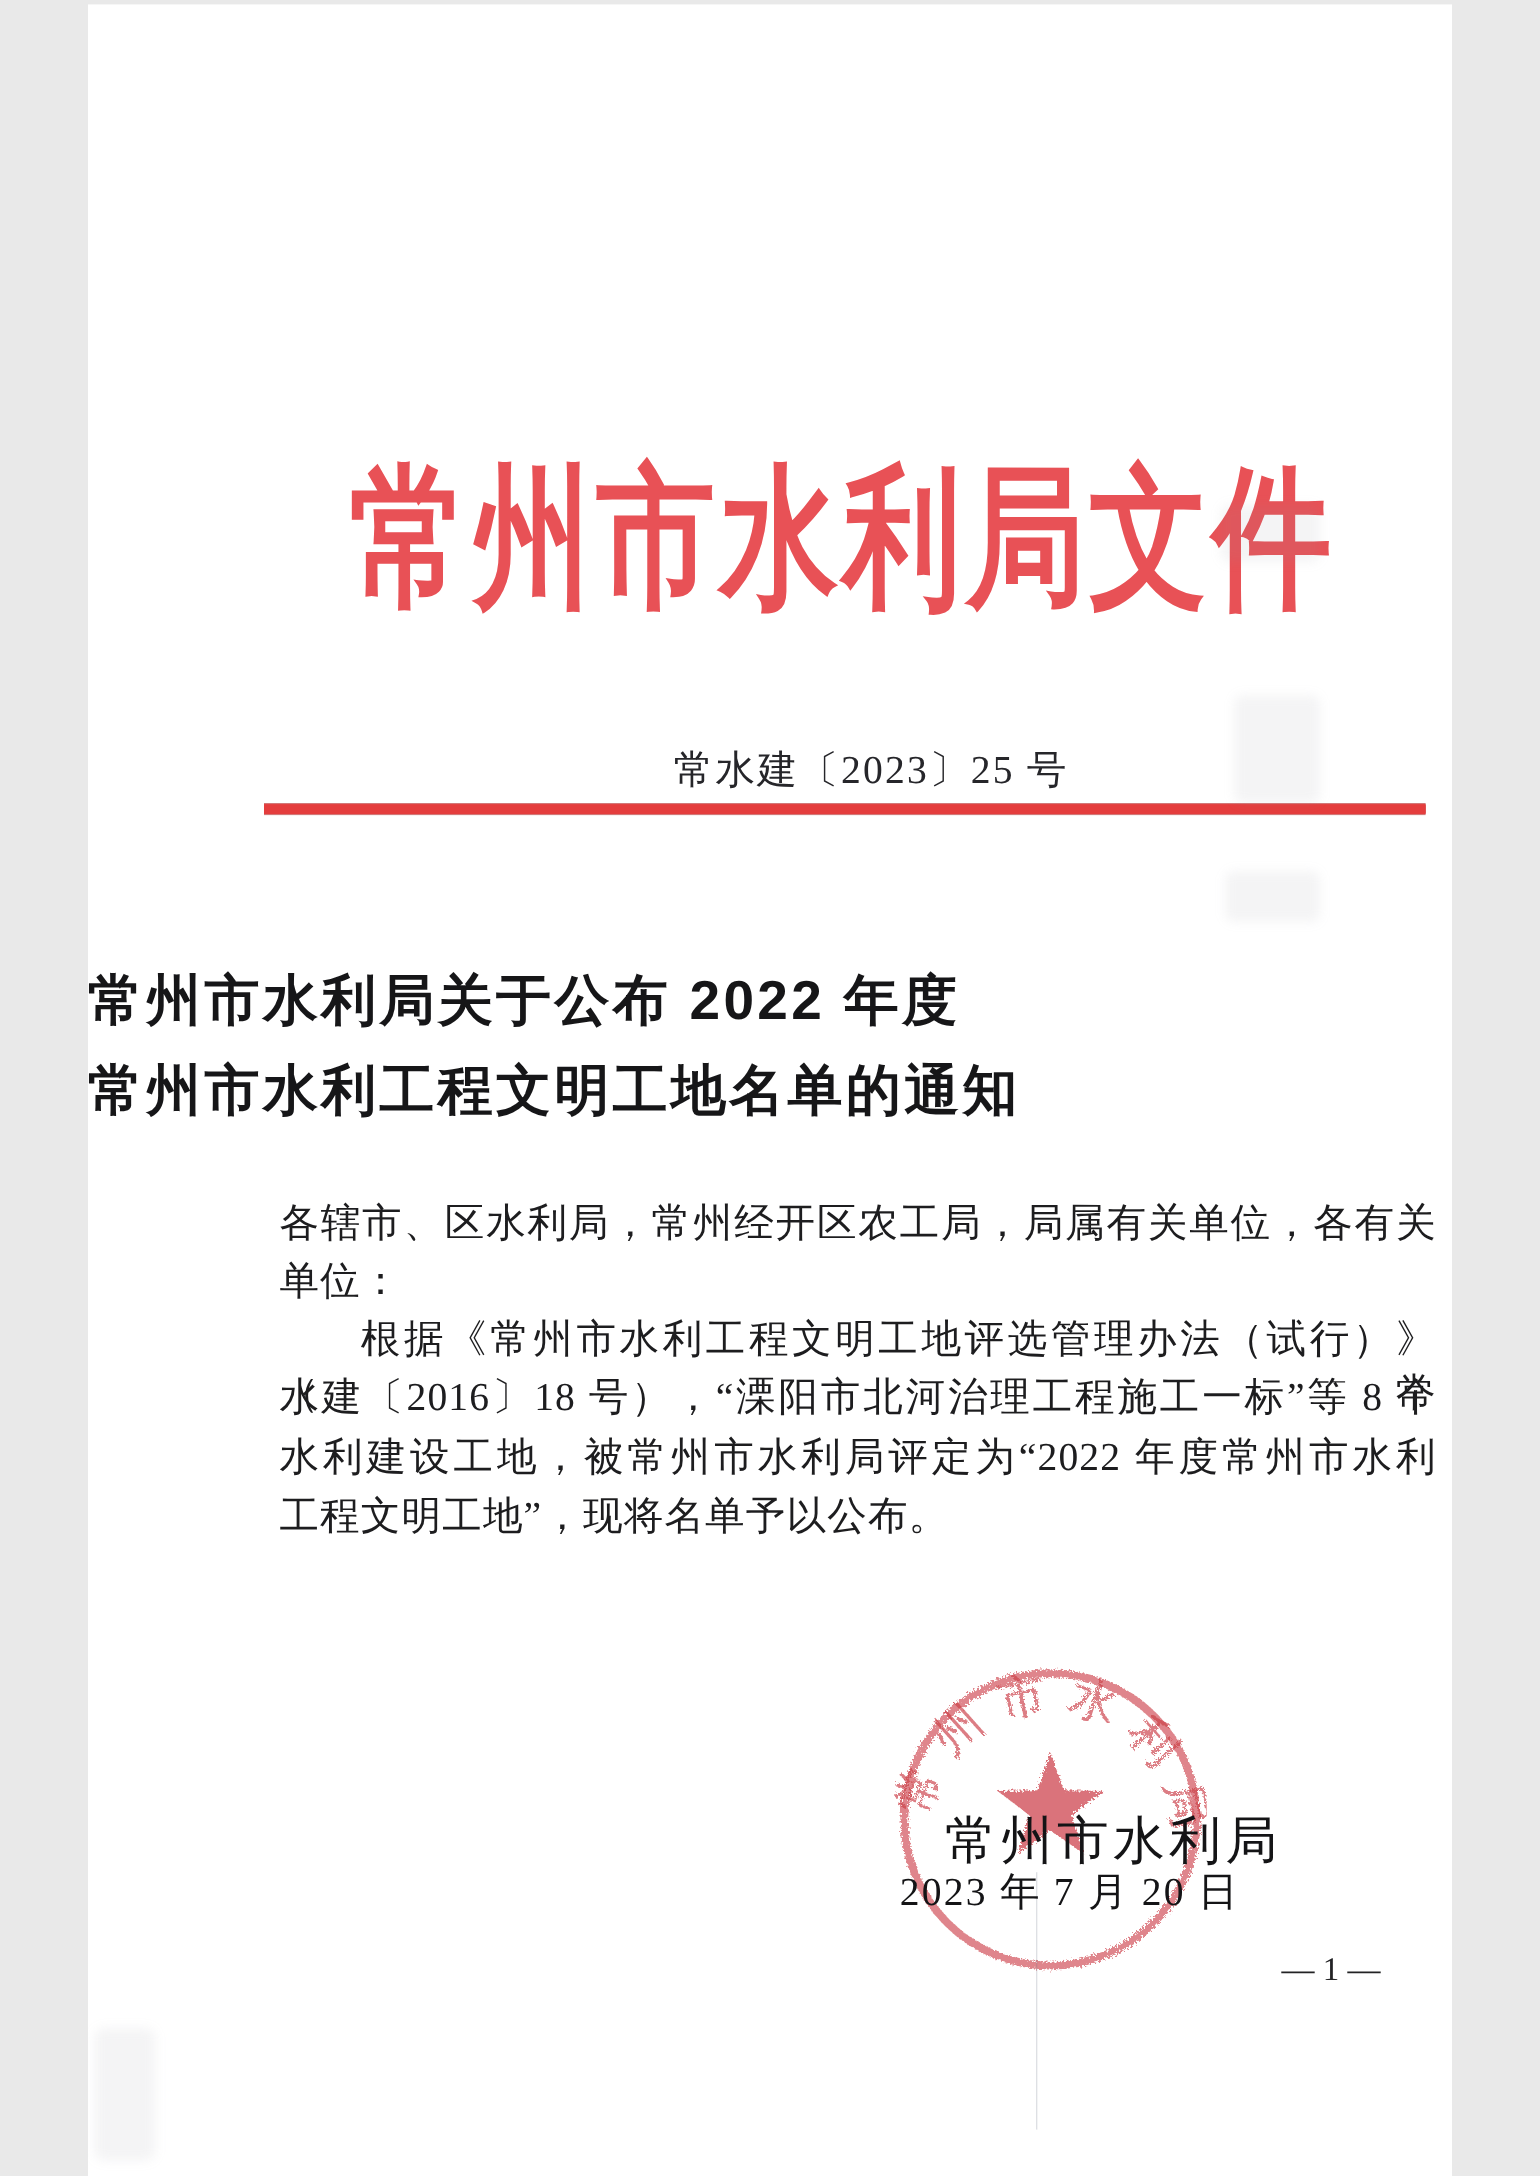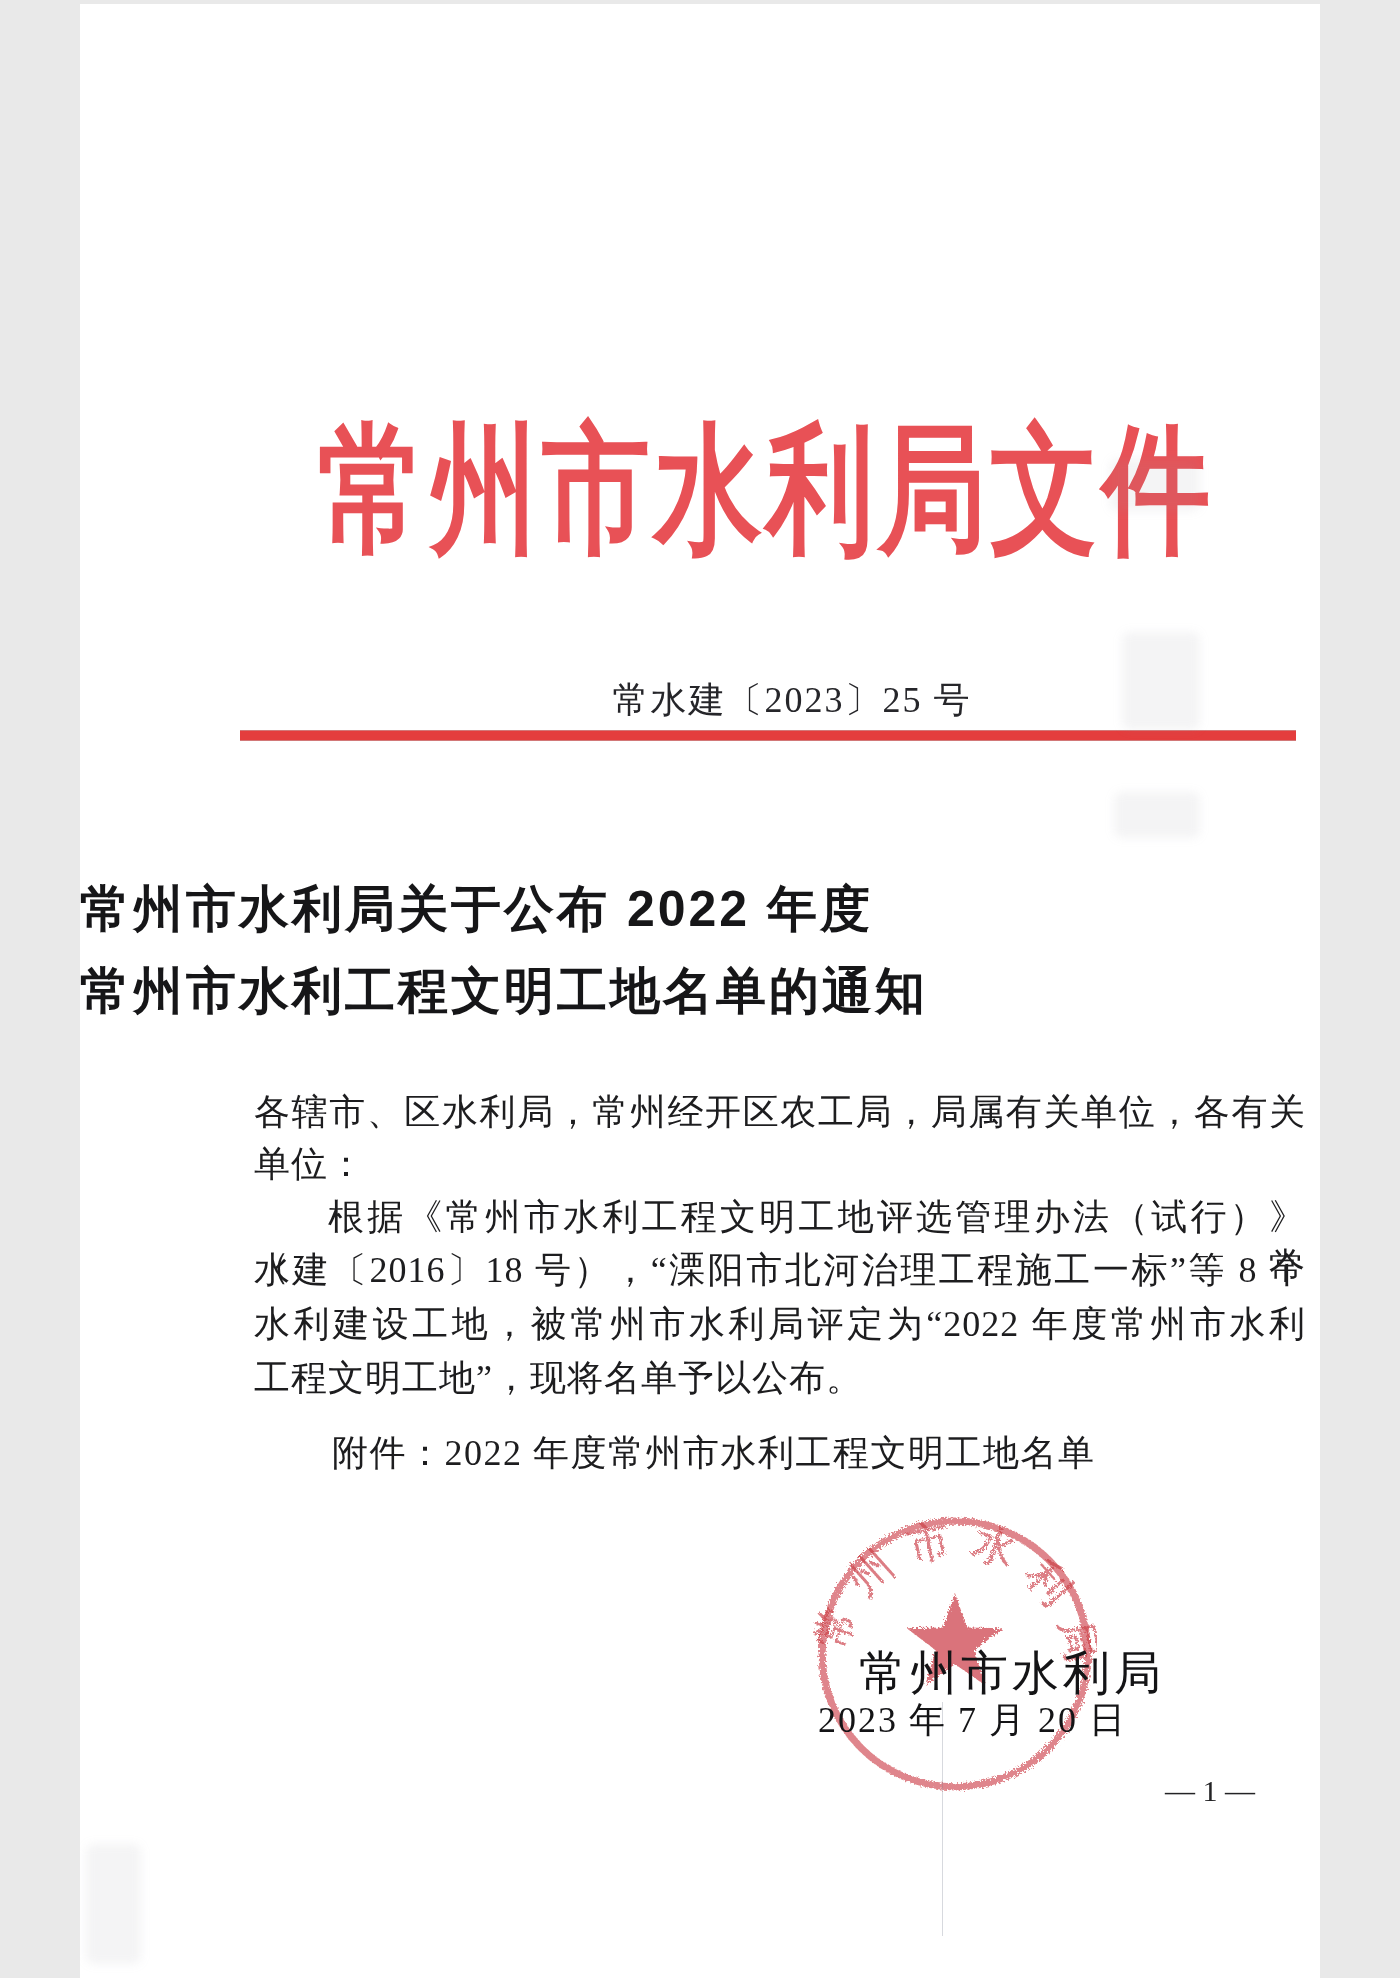--- a/index.html
+++ b/index.html
@@ -128,21 +128,20 @@
   <div class="notice-title l1">常州市水利局关于公布 2022 年度</div>
   <div class="notice-title l2">常州市水利工程文明工地名单的通知</div>
 
   <div class="body-line" style="top:1136px;">单位：</div>
   <div class="body-line justify" style="top:1084px;">各辖市、区水利局，常州经开区农工局，局属有关单位，各有关</div>
   <div class="body-line justify indent" style="top:1189px;">根据《常州市水利工程文明工地评选管理办法（试行）》（常</div>
   <div class="body-line justify" style="top:1242px;">水建〔2016〕18 号），“溧阳市北河治理工程施工一标”等 8 个</div>
   <div class="body-line justify" style="top:1296px;">水利建设工地，被常州市水利局评定为“2022 年度常州市水利</div>
   <div class="body-line" style="top:1350px;">工程文明工地”，现将名单予以公布。</div>
 
-  <div class="attachment-line">附件：2022 年度常州市水利工程文明工地名单</div>
 
   <svg class="seal" viewBox="0 0 280 280" xmlns="http://www.w3.org/2000/svg">
     <defs>
       <filter id="grain" x="-10%" y="-10%" width="120%" height="120%">
         <feTurbulence type="fractalNoise" baseFrequency="0.55" numOctaves="2" result="n"></feTurbulence>
         <feDisplacementMap in="SourceGraphic" in2="n" scale="7"></feDisplacementMap>
       </filter>
       <path id="arcPath" d="M 30 152 A 110 110 0 0 1 250 152" fill="none"></path>
     </defs>
     <g filter="url(#grain)">

